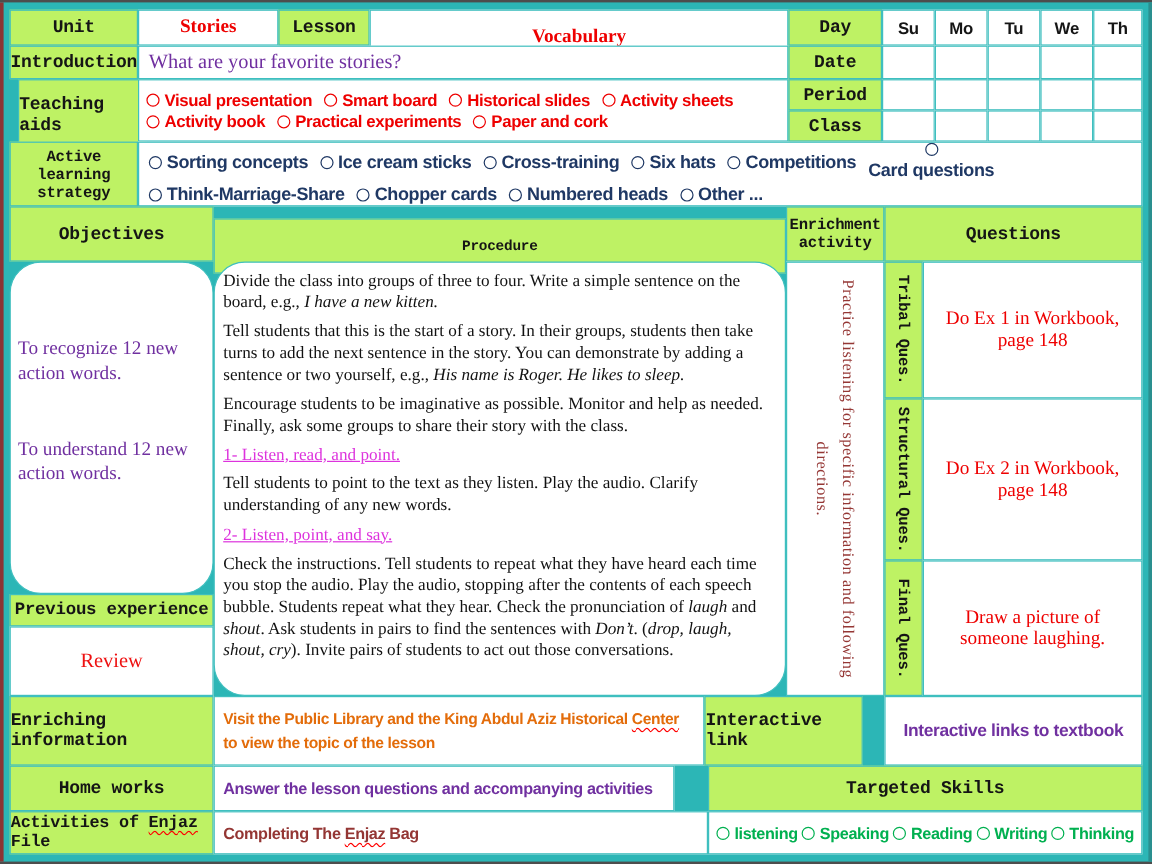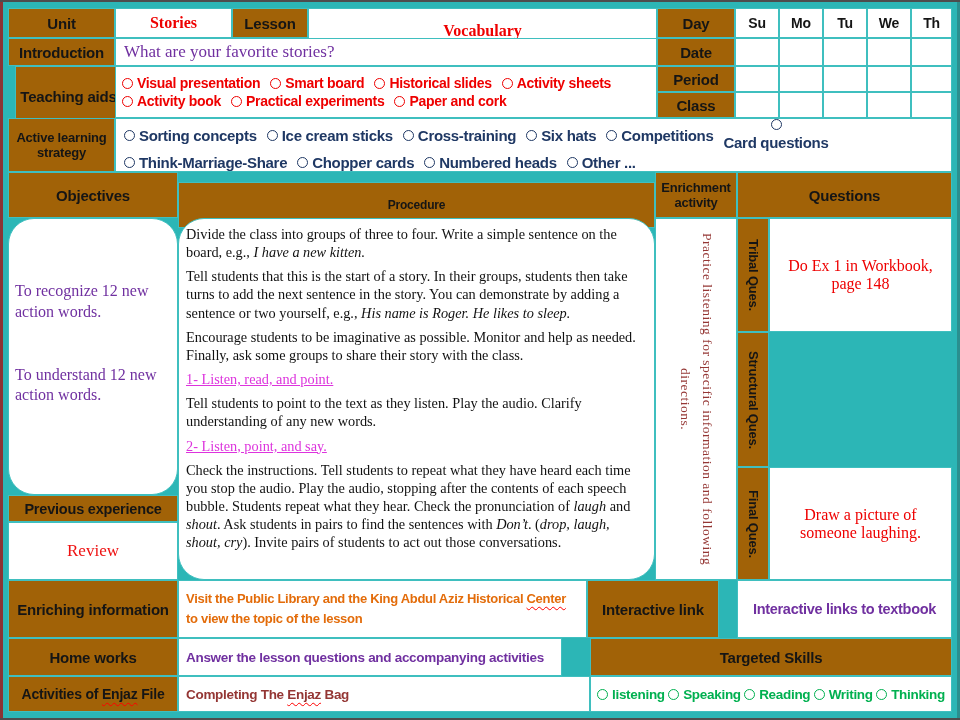--- a/index.html
+++ b/index.html
@@ -5,21 +5,21 @@
   html,body{margin:0;padding:0;}
   .page{position:relative;width:960px;height:720px;background:#2cb6b6;overflow:hidden;
         font-family:"Liberation Sans",sans-serif;}
   .edge-top{position:absolute;left:0;top:0;width:960px;height:2px;background:#4d4d4d;z-index:6;}
   .edge-bottom{position:absolute;left:0;top:718px;width:960px;height:2px;background:#4d4d4d;z-index:6;}
   .edge-left{position:absolute;left:0;top:2px;width:3px;height:716px;background:#8b3434;z-index:6;}
   .edge-right{position:absolute;left:957px;top:2px;width:3px;height:716px;background:#2a8f8f;z-index:6;}
 
   .cell{position:absolute;box-sizing:border-box;border:1px solid #3fbfbf;background:#fff;
         display:flex;align-items:center;justify-content:center;overflow:hidden;}
-  .gray{background:#a16207;}
+  .gray{background:#bef264;font-family:Liberation Mono, monospace;}
   .label{font-weight:bold;color:#151515;letter-spacing:-0.2px;}
   .serif{font-family:"Liberation Serif",serif;}
   .left{justify-content:flex-start;}
   .top{align-items:flex-start;border-radius:26px;}
 
   .red{color:#ee0000;}
   .purple{color:#7030a0;}
   .navy{color:#1f3864;}
   .maroon{color:#953735;}
   .orange{color:#e36c0a;}
@@ -193,20 +193,21 @@
   </div>
 
   <div class="cell gray" style="left:737px;top:218px;width:32px;height:114px;">
     <span class="vert label" style="font-size:13px;">Tribal Ques.</span>
   </div>
   <div class="cell serif red" style="left:769px;top:218px;width:183px;height:114px;font-size:16px;text-align:center;padding:0 14px;">Do Ex 1 in Workbook, page 148</div>
 
   <div class="cell gray" style="left:737px;top:332px;width:32px;height:135px;">
     <span class="vert label" style="font-size:13px;">Structural Ques.</span>
   </div>
+  <div class="cell serif red" style="left:769px;top:332px;width:183px;height:135px;font-size:16px;text-align:center;padding:0 14px;">Do Ex 2 in Workbook, page 148</div>
 
   <div class="cell gray" style="left:737px;top:467px;width:32px;height:113px;">
     <span class="vert label" style="font-size:13px;">Final Ques.</span>
   </div>
   <div class="cell serif red" style="left:769px;top:467px;width:183px;height:113px;font-size:16px;text-align:center;padding:0 18px;">Draw a picture of someone laughing.</div>
 
   <div class="cell gray label" style="left:8px;top:580px;width:170px;height:58px;font-size:15px;">Enriching information</div>
   <div class="cell left" style="left:178px;top:580px;width:409px;height:58px;padding:0 7px;">
     <div class="orange" style="font-weight:bold;font-size:13px;letter-spacing:-0.3px;line-height:1.55;">
       <span>Visit the Public Library and the King Abdul Aziz Historical </span><span class="squig">Center</span><span> to view the topic of the lesson</span>

